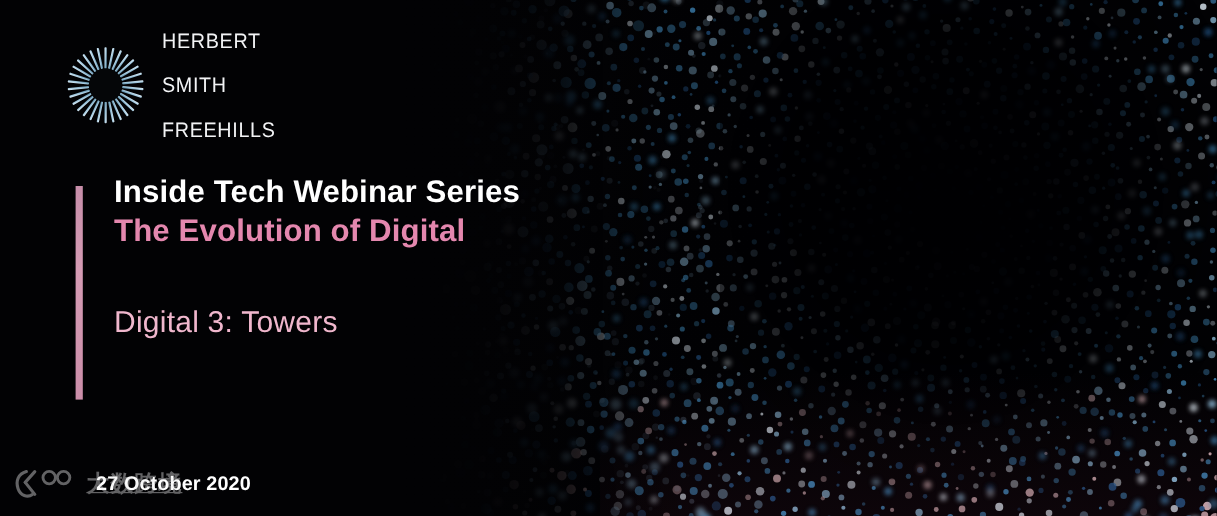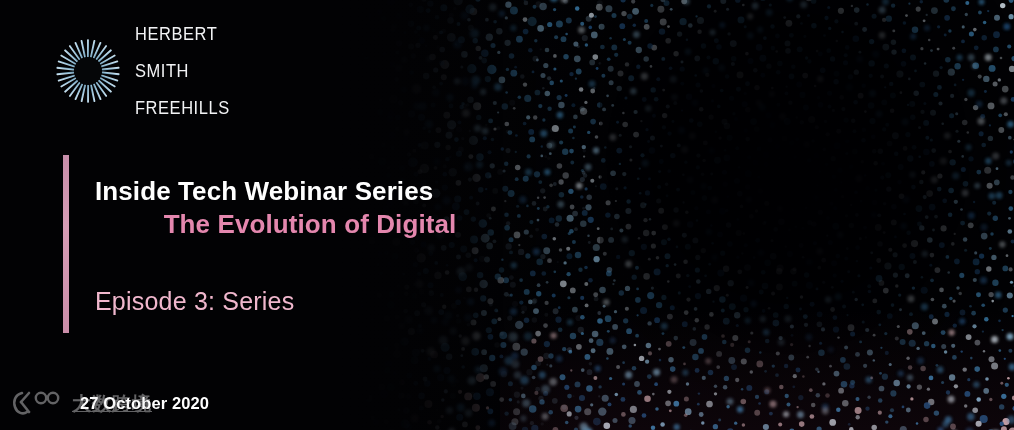--- a/index.html
+++ b/index.html
@@ -75,40 +75,40 @@
     position:absolute;
     left:63px; top:155px;
     width:6px; height:178px;
     background:linear-gradient(to bottom,#d89ab8,#e8a9c4 40%,#dd9ab8);
     opacity:0.92;
   }
 
   
   #text-block {
     position:absolute;
-    left:95px; top:176px;
+    left:95px; top:144px;
     width:430px;
   }
   #title-series {
     color:#ffffff;
     font-size:26px;
     font-weight:700;
     letter-spacing:0.1px;
     line-height:30px;
     white-space:nowrap;
   }
   #title-main {
     color:#e487ae;
     font-size:26px;
     font-weight:700;
     line-height:30px;
     letter-spacing:0.1px;
     margin-top:3px;
   }
-  #title-main span { display:block; white-space:nowrap;text-align:center; }
+  #title-main span { display:block; white-space:nowrap; }
   #episode {
     color:#f0b7cd;
     font-size:25px;
     font-weight:400;
     letter-spacing:0.2px;
     margin-top:48px;
     white-space:nowrap;
   }
 
   
@@ -2789,21 +2789,21 @@
     </div>
   </div>
 
   <div id="accent-bar"></div>
 
   <div id="text-block">
     <div id="title-series">Inside Tech Webinar Series</div>
     <div id="title-main">
       <span>The Evolution of Digital</span>
     </div>
-    <div id="episode">Episode 3: Series</div>
+    <div id="episode">Digital 3: Towers</div>
   </div>
 
   <div id="date">27 October 2020</div>
 
   <div id="watermark">
     <svg id="watermark-mark" width="58" height="30" viewBox="0 0 58 30">
       <path d="M14 5 C7 7, 5 13, 7 19 C9 25, 15 27, 19 24" fill="none" stroke="#e8e8ea" stroke-width="2.6" stroke-linecap="round"></path>
       <path d="M13 14 L21 5" fill="none" stroke="#e8e8ea" stroke-width="2.6" stroke-linecap="round"></path>
       <path d="M13 14 L21 24" fill="none" stroke="#e8e8ea" stroke-width="2.6" stroke-linecap="round"></path>
       <circle cx="33" cy="10" r="5.2" fill="none" stroke="#e8e8ea" stroke-width="2.4"></circle>

